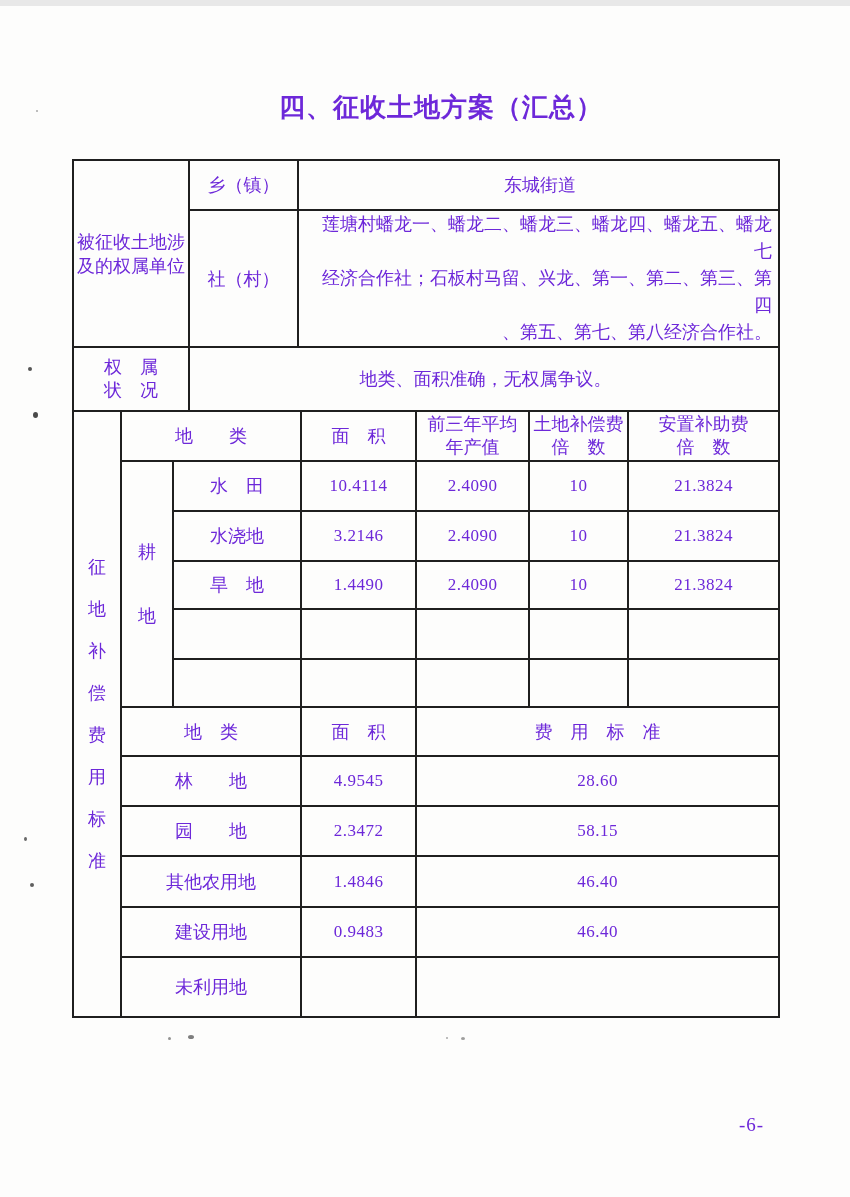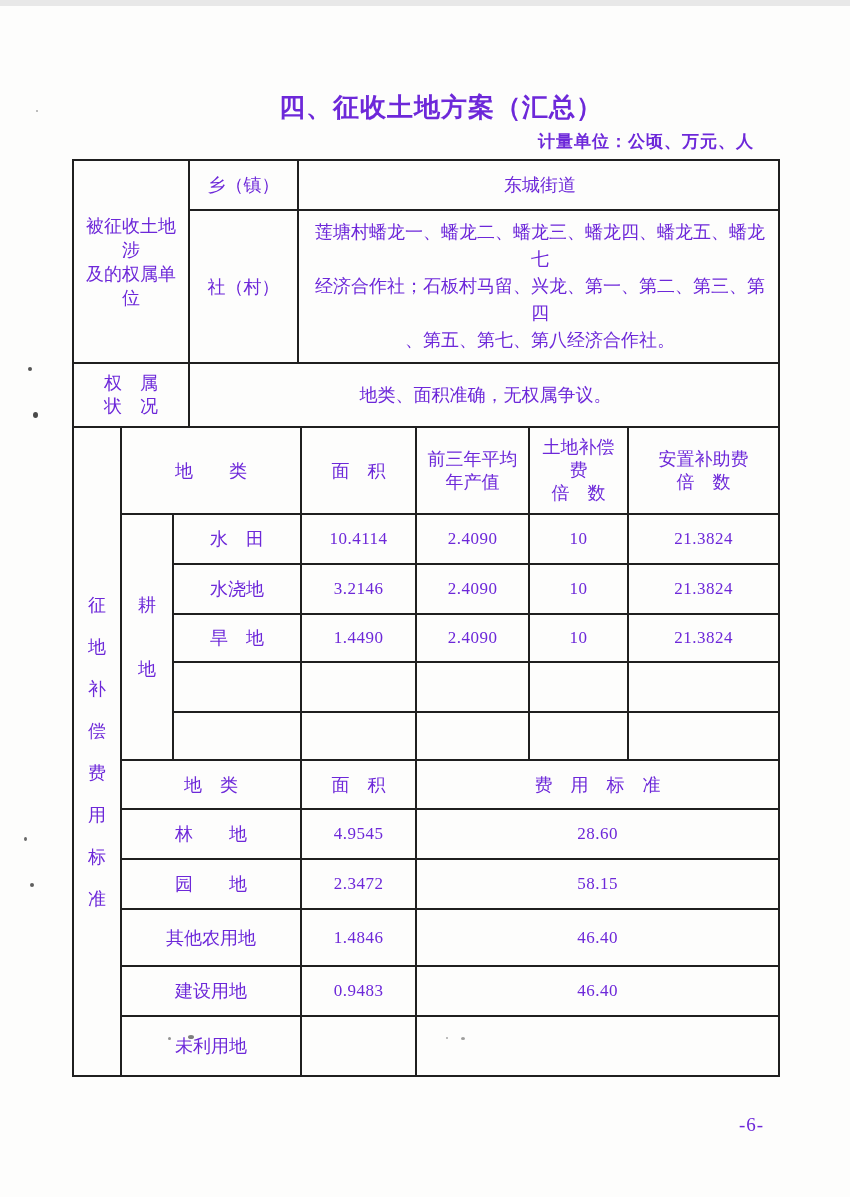--- a/index.html
+++ b/index.html
@@ -22,24 +22,24 @@
     position:absolute;top:124px;right:96px;
     font-size:17px;font-weight:600;letter-spacing:1px;
     white-space:nowrap;
   }
   .tbl-wrap{position:absolute;left:72px;top:153px;width:706px;}
   table{border-collapse:collapse;table-layout:fixed;width:706px;}
   table.lower{margin-top:-2px;}
   td{
     border:2px solid #1f1f1f;
     text-align:center;vertical-align:middle;
-    font-size:18px;padding:8px;overflow:hidden;
+    font-size:18px;padding:0;overflow:hidden;
   }
   .left-pad{text-align:center;padding-left:9px;padding-right:6px;}
-  .village-text{line-height:27px;text-align:center;}
+  .village-text{line-height:27px;text-align:right;}
   .two-line{line-height:23px;}
   .num{font-size:17px;letter-spacing:0.5px;font-family:"Liberation Serif","DejaVu Serif",serif;}
   .vert{
     width:20px;margin:0 auto;
     word-break:break-all;line-break:anywhere;
     text-align:center;
   }
   .vert.main{line-height:42px;font-size:18px;}
   .vert.crop{line-height:64px;font-size:18px;}
   .pagenum{
@@ -56,21 +56,20 @@
   .a7{left:446px;top:1031px;width:2px;height:2px;opacity:.4;}
   .a8{left:461px;top:1031px;width:4px;height:3px;opacity:.45;}
   .a9{left:36px;top:104px;width:2px;height:2px;opacity:.4;}
 </style>
 </head>
 <body>
 
 <div class="page">
 
   <div class="title">四、征收土地方案（汇总）</div>
-  <div class="unit-note">计量单位：公顷、万元、人</div>
 
   <div class="tbl-wrap">
 
     <table>
       <colgroup>
           <col style="width:116px">
           <col style="width:109px">
           <col style="width:481px">
         </colgroup>
       <tbody>
@@ -185,21 +184,21 @@
         <td class="num">4.9545</td>
         <td colspan="3" class="num">28.60</td>
       </tr>
 
       <tr style="height:50px">
         <td colspan="2">园　　地</td>
         <td class="num">2.3472</td>
         <td colspan="3" class="num">58.15</td>
       </tr>
 
-      <tr style="height:57px">
+      <tr style="height:51px">
         <td colspan="2">其他农用地</td>
         <td class="num">1.4846</td>
         <td colspan="3" class="num">46.40</td>
       </tr>
 
       <tr style="height:50px">
         <td colspan="2">建设用地</td>
         <td class="num">0.9483</td>
         <td colspan="3" class="num">46.40</td>
       </tr>

